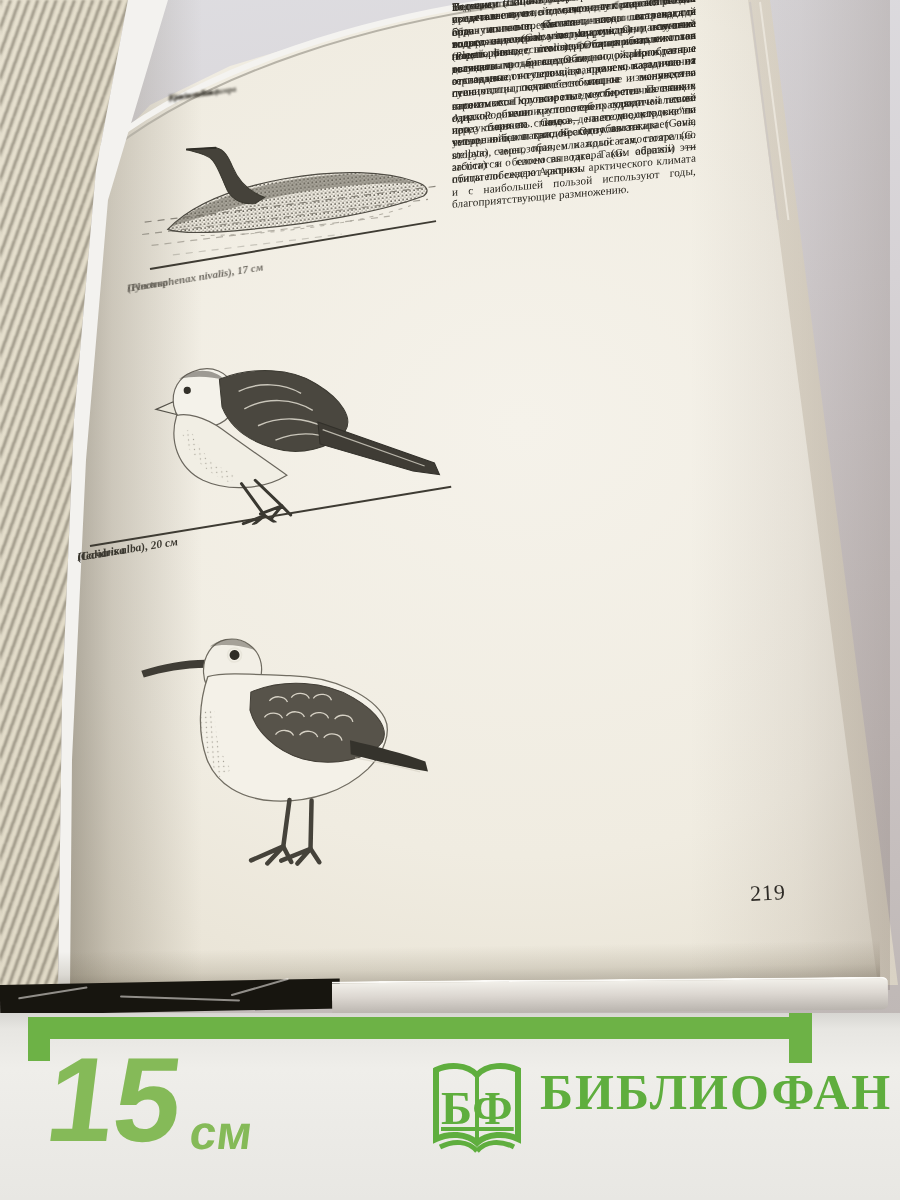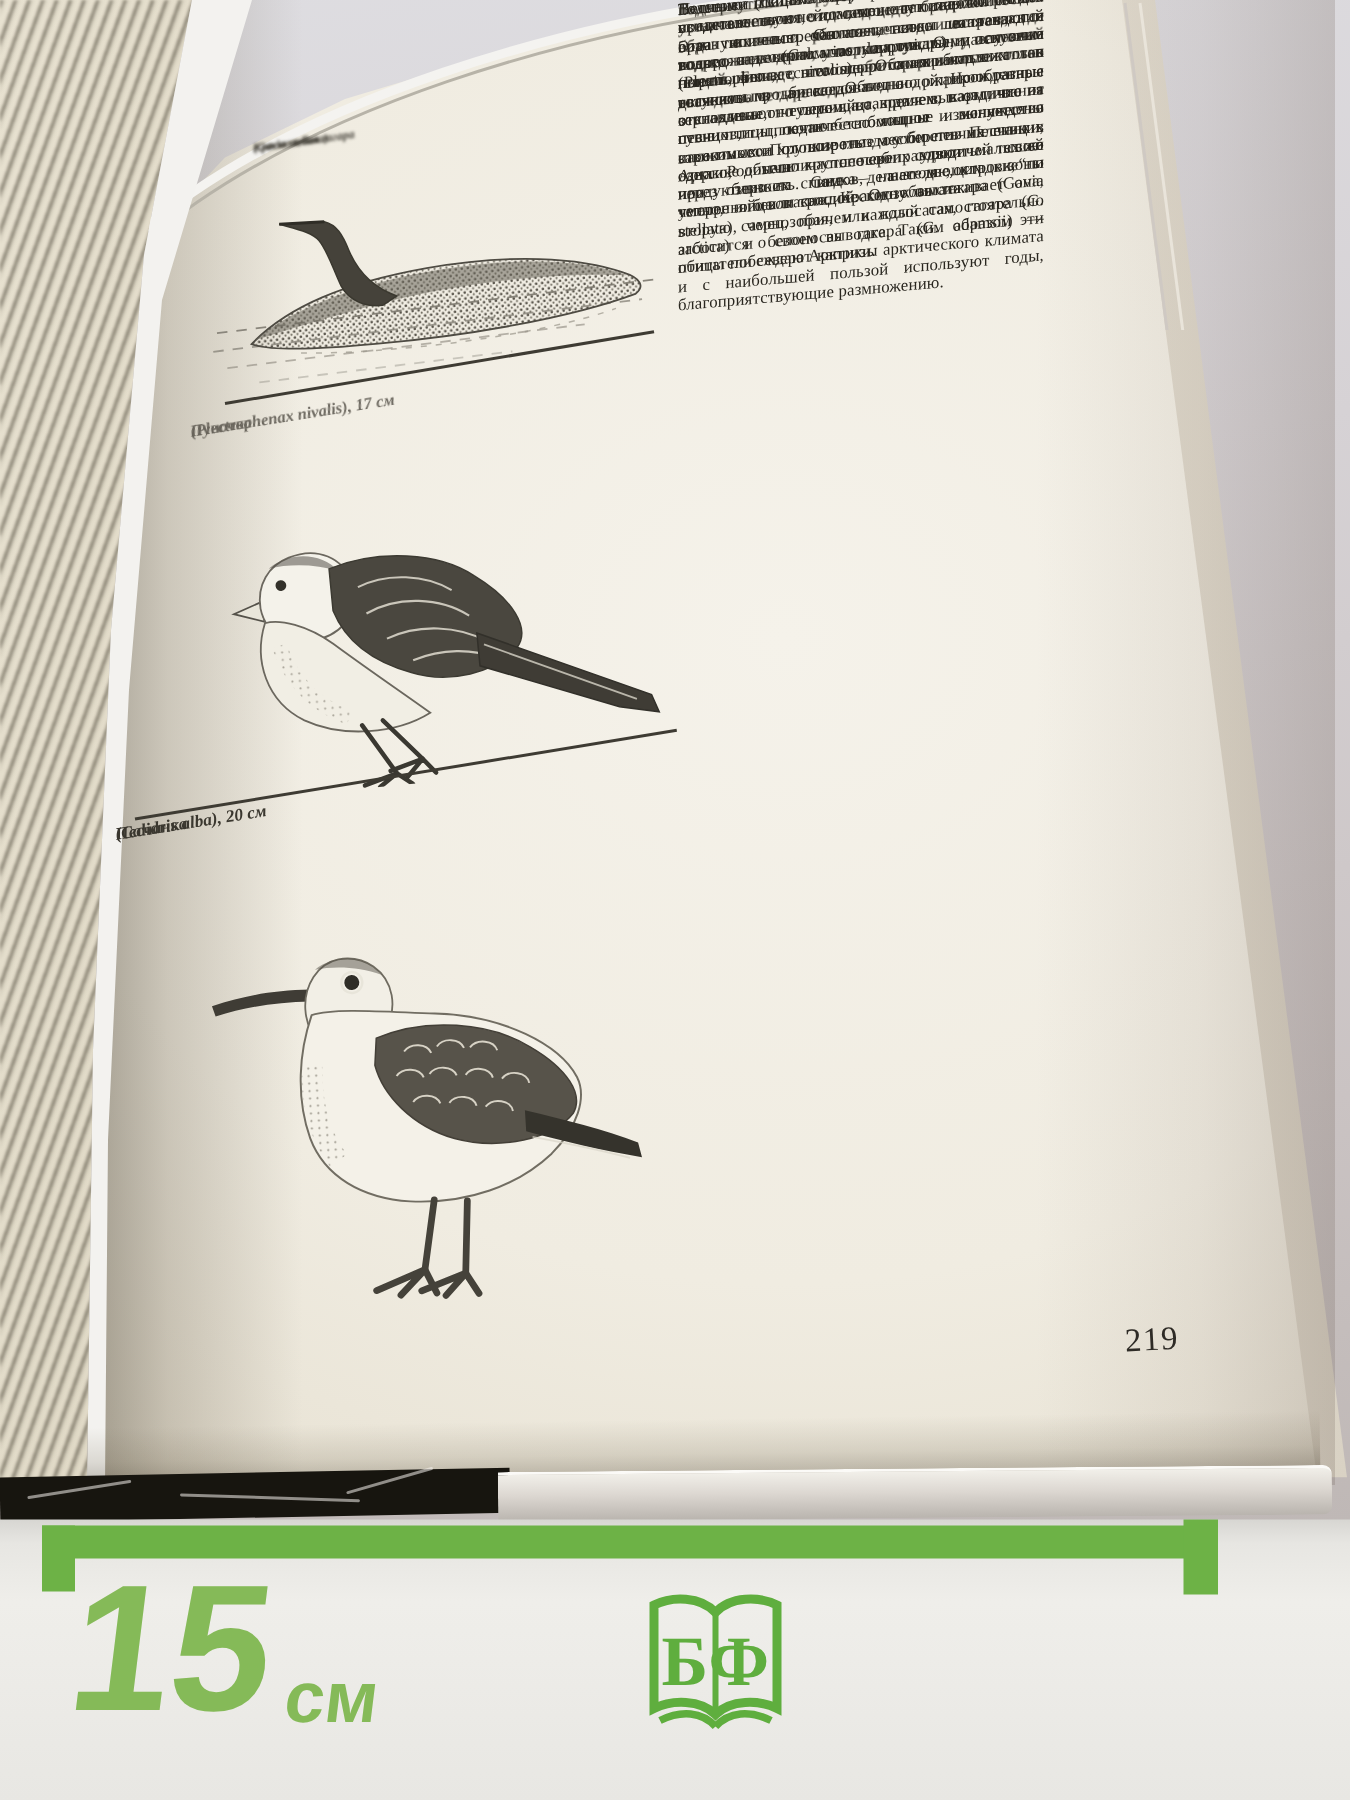--- a/index.html
+++ b/index.html
@@ -60,21 +60,21 @@
   .ruler-bar{left:28px;top:4px;width:784px;height:22px;background:#6db246;}
   .cap-left{left:28px;top:4px;width:22px;height:44px;background:#6db246;}
   .cap-right{left:789px;top:0;width:23px;height:50px;background:#6db246;}
   .r15{left:48px;top:26px;font-family:"Liberation Sans",sans-serif;font-weight:bold;
     font-size:120px;line-height:1;color:#85ba58;transform:skewX(-7deg);}
   .rcm{left:190px;top:96px;font-family:"Liberation Sans",sans-serif;font-weight:bold;
     font-size:48px;line-height:1;color:#85ba58;transform:skewX(-7deg);}
   .logo-book{left:428px;top:42px;width:98px;height:116px;}
   .logo-monogram{left:441px;top:72px;width:72px;text-align:right;
     font-family:"Liberation Serif",serif;font-weight:bold;font-size:47px;line-height:1;
-    color:#5fae3e;letter-spacing:1px;}
+    color:#5fae3e;letter-spacing:1px;text-decoration:underline;}
   .logo-name{left:540px;top:54px;font-family:"Liberation Serif",serif;font-weight:bold;
     font-size:50px;line-height:1;color:#5fae3e;letter-spacing:2px;}
 
   
   .text-col{left:452px;top:1px;width:244px;height:862px;overflow:hidden;
     transform:skewY(-5deg);transform-origin:0 0;
     color:#29261f;font-size:11.2px;line-height:1.10;letter-spacing:.12px;text-align:justify;}
   .text-col p{position:static;margin:0 0 9px 0;}
   .p1{filter:blur(.32px);}
 
@@ -235,15 +235,16 @@
     <div class="cap-right"></div>
     <div class="r15">15</div>
     <div class="rcm">см</div>
 
     <svg class="logo-book" viewBox="0 0 98 116">
       <path d="M49,20 C39,9 20,9 8,15 L8,84 C20,78 39,78 49,88 C59,78 78,78 90,84 L90,15 C78,9 59,9 49,20 Z" fill="none" stroke="#5fae3e" stroke-width="6"></path>
       <path d="M49,20 L49,88" stroke="#5fae3e" stroke-width="4" fill="none"></path>
       <path d="M12,92 C26,85 40,86 49,96 M86,92 C72,85 58,86 49,96" fill="none" stroke="#5fae3e" stroke-width="5"></path>
     </svg>
     <div class="logo-monogram">БФ</div>
+    <div class="logo-name">БИБЛИОФАН</div>
   </div>
 
 </div>
 
 </body></html>

